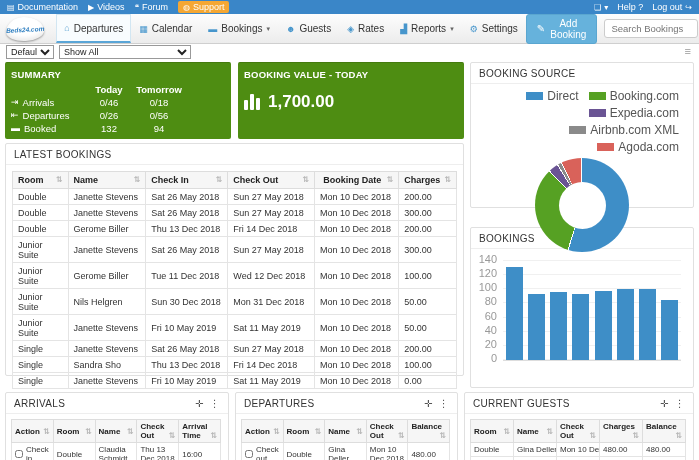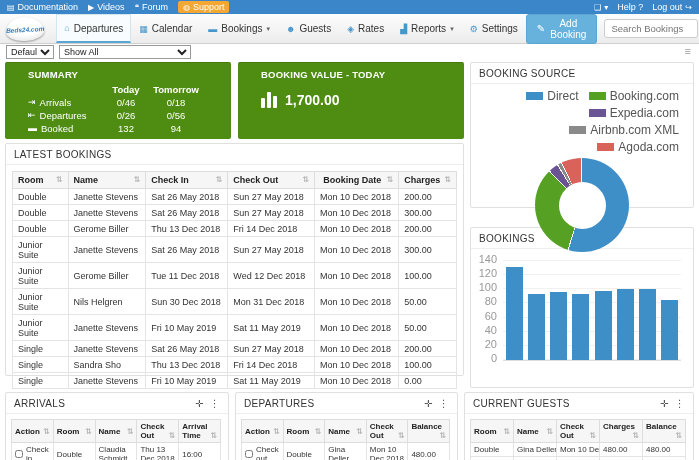--- a/index.html
+++ b/index.html
@@ -42,35 +42,35 @@
 
   
   .content{padding:2px 5px 0;background:#fff;}
   .row-top{display:flex;gap:6px;}
   .col-left{width:459px;display:flex;flex-direction:column;}
   .col-right{flex:1;display:flex;flex-direction:column;gap:19px;}
   .row-bottom{display:flex;gap:6px;margin-top:4px;}
 
   
   .green-row{display:flex;gap:7px;margin-bottom:4px;}
-  .gpanel{flex:1;height:77px;background:#4e8d12;border-radius:2px;color:#fff;padding:6px 23px;
+  .gpanel{flex:1;height:77px;background:#4e8d12;border-radius:2px;color:#fff;padding:6px 6px;
     border-top:1px solid #447a0e;}
   .gtitle{font-size:9.5px;font-weight:bold;letter-spacing:.2px;margin-bottom:3px;}
   .summary-grid{font-size:9.5px;}
   .sum-row{display:flex;line-height:13px;}
   .sum-head{font-weight:bold;}
   .sum-label{width:76px;display:flex;align-items:center;gap:4px;}
   .sicon{font-style:normal;font-size:9px;}
   .sum-col1{width:44px;text-align:center;}
   .sum-col2{width:56px;text-align:center;}
   .bv-row{display:flex;align-items:center;gap:8px;margin-top:12px;}
   .bv-icon{display:flex;align-items:flex-end;gap:2px;height:16px;}
   .bv-icon i{display:block;width:4px;background:#fff;border-radius:1px;}
   .bv-icon i:nth-child(1){height:10px;} .bv-icon i:nth-child(2){height:16px;} .bv-icon i:nth-child(3){height:12px;}
-  .bv-value{font-size:14px;font-weight:bold;}
+  .bv-value{font-size:17px;font-weight:bold;}
 
   
   .panel{background:#fff;border:1px solid #e0e0e0;border-radius:2px;}
   .panel-title{font-size:10px;color:#333;padding:5px 8px 4px;border-bottom:1px solid #eee;
     display:flex;justify-content:space-between;align-items:center;letter-spacing:.3px;}
   .pticons{color:#555;display:flex;gap:6px;font-size:10px;}
   .pticons span{cursor:pointer;}
 
   
   table.data{border-collapse:collapse;margin:6px;font-size:9px;width:calc(100% - 12px);table-layout:fixed;}

